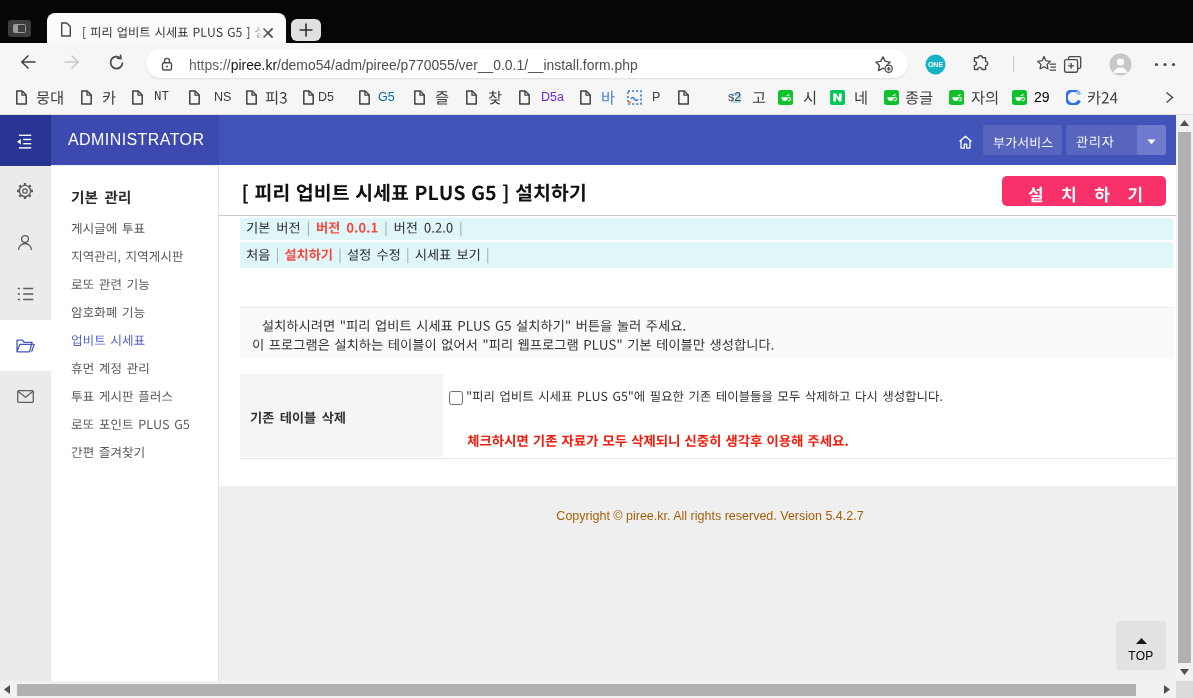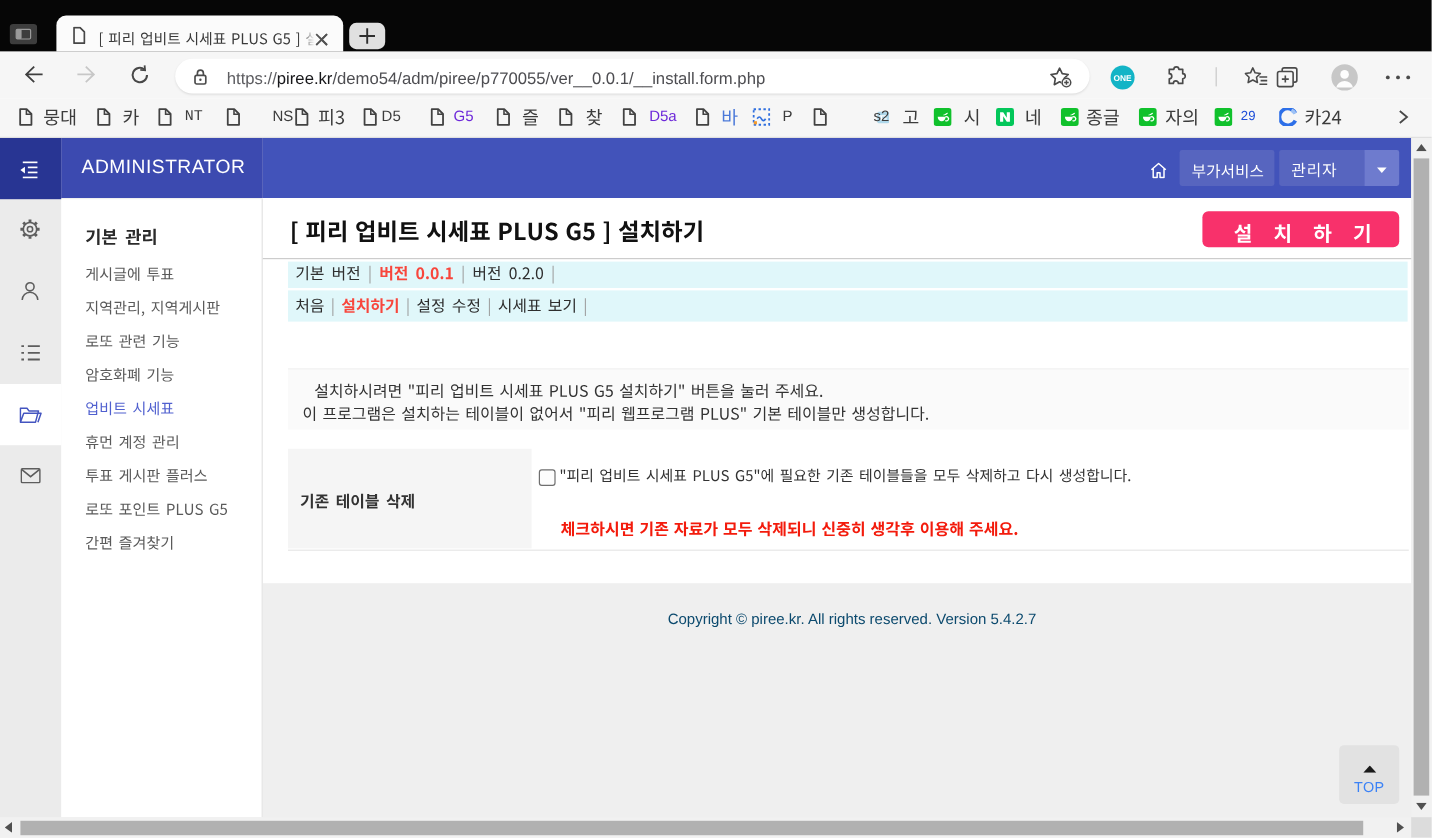--- a/index.html
+++ b/index.html
@@ -233,26 +233,26 @@
 <div style="position:absolute;left:1176px;top:681px;width:17px;height:17px;background:#dcdcdc"></div>
 <div style="position:absolute;left:219px;top:215px;width:957px;height:1px;background:#cccccc"></div>
 <div style="position:absolute;left:240px;top:217.5px;width:933px;height:22px;background:#e0f7fa"></div>
 <div style="position:absolute;left:240px;top:242px;width:933px;height:26px;background:#e0f7fa"></div>
 <div style="position:absolute;left:240px;top:306.5px;width:934px;height:1px;background:#ededed"></div>
 <div style="position:absolute;left:240px;top:307.5px;width:934px;height:50.5px;background:#fafafa"></div>
 <div style="position:absolute;left:240px;top:374px;width:203px;height:83px;background:#f5f5f5"></div>
 <div style="position:absolute;left:240px;top:457.5px;width:934px;height:1px;background:#e7e7e7"></div>
 <div style="position:absolute;left:449px;top:391px;width:13.5px;height:13.5px;background:#fdfdfd;border:1.6px solid #6f6f6f;border-radius:2.5px"></div>
 <div style="position:absolute;left:1002px;top:176px;width:164px;height:30px;background:#f8316b;border-radius:5px"></div>
-<div style="position:absolute;left:710px;transform:translateX(-50%);top:510.4px;font-family:'Liberation Sans',sans-serif;font-size:12.5px;font-weight:400;color:#0c4a6e;letter-spacing:0px;line-height:12.5px;white-space:pre">Copyright © piree.kr. All rights reserved. Version 5.4.2.7</div>
+<div style="position:absolute;left:710px;transform:translateX(-50%);top:510.4px;font-family:'Liberation Sans',sans-serif;font-size:12.5px;font-weight:400;color:#a16207;letter-spacing:0px;line-height:12.5px;white-space:pre">Copyright © piree.kr. All rights reserved. Version 5.4.2.7</div>
 <div style="position:absolute;left:1116px;top:621px;width:50px;height:49px;background:#e2e2e2;border-radius:4px"></div>
 <svg style="position:absolute;left:1135.5px;top:637.5px" width="11" height="6" viewBox="0 0 11 6">
     <path d="M5.5 0 L11 6 H0 z" fill="#1b1b1b"></path>
   </svg>
-<div style="position:absolute;left:1141px;transform:translateX(-50%);top:649.8px;font-family:'Liberation Sans',sans-serif;font-size:12px;font-weight:400;color:#3b82f6;letter-spacing:0.3px;line-height:12px;white-space:pre">TOP</div>
+<div style="position:absolute;left:1141px;transform:translateX(-50%);top:649.8px;font-family:'Liberation Sans',sans-serif;font-size:12px;font-weight:400;color:#000000;letter-spacing:0.3px;line-height:12px;white-space:pre">TOP</div>
 <svg style="position:absolute;left:82.0px;top:26.0px;overflow:visible" width="183.8" height="12.3" viewBox="0 -880 14944 1000">
     <path transform="translate(0)" fill="#3a3a3a" d="M106 170H304V118H174V-739H304V-792H106Z"></path>
     <path transform="translate(660)" fill="#3a3a3a" d="M709 -827V78H792V-827ZM58 -146C224 -146 440 -149 635 -180L630 -242C583 -236 534 -232 484 -228V-662H584V-730H72V-662H172V-217L49 -216ZM252 -662H403V-224L252 -218Z"></path>
     <path transform="translate(1580)" fill="#3a3a3a" d="M709 -827V79H791V-827ZM100 -743V-675H434V-487H102V-140H177C333 -140 469 -146 632 -173L624 -241C466 -216 334 -209 186 -209V-420H518V-743Z"></path>
     <path transform="translate(2821)" fill="#3a3a3a" d="M297 -715C386 -715 450 -658 450 -576C450 -494 386 -436 297 -436C207 -436 143 -494 143 -576C143 -658 207 -715 297 -715ZM215 -296V66H794V-296H711V-183H297V-296ZM297 -117H711V-2H297ZM711 -827V-611H526C509 -715 418 -785 297 -785C161 -785 64 -699 64 -576C64 -452 161 -366 297 -366C419 -366 511 -437 527 -543H711V-341H794V-827Z"></path>
     <path transform="translate(3741)" fill="#3a3a3a" d="M707 -827V79H790V-827ZM101 -750V-139H527V-750H445V-512H184V-750ZM184 -446H445V-208H184Z"></path>
     <path transform="translate(4661)" fill="#3a3a3a" d="M50 -108V-39H870V-108ZM155 -749V-272H776V-339H239V-481H747V-548H239V-681H767V-749Z"></path>
     <path transform="translate(5903)" fill="#3a3a3a" d="M707 -827V79H790V-827ZM288 -749V-587C288 -415 180 -242 45 -179L96 -110C202 -163 289 -277 331 -413C373 -284 460 -178 562 -128L612 -194C479 -255 371 -422 371 -587V-749Z"></path>
     <path transform="translate(6823)" fill="#3a3a3a" d="M739 -827V78H819V-827ZM555 -808V-503H406V-434H555V32H633V-808ZM238 -742V-569C238 -414 164 -253 40 -179L92 -117C181 -171 246 -274 279 -393C311 -284 371 -189 457 -137L504 -201C386 -273 318 -428 318 -572V-742Z"></path>
     <path transform="translate(7743)" fill="#3a3a3a" d="M124 -382V-314H277V-100H50V-32H870V-100H638V-314H791V-382H652V-675H793V-743H122V-675H262V-382ZM360 -100V-314H555V-100ZM345 -675H570V-382H345Z"></path>
@@ -270,27 +270,27 @@
     <path d="M1.5 1.5 L10.5 10.5 M10.5 1.5 L1.5 10.5" stroke="#535353" stroke-width="1.5"></path>
   </svg>
 <svg style="position:absolute;left:36.0px;top:89.5px;overflow:visible" width="28.2" height="15.3" viewBox="0 -880 1840 1000">
     <path transform="translate(0)" fill="#3c3c3c" d="M155 -789V-486H762V-789ZM681 -723V-553H236V-723ZM458 -180C599 -180 684 -146 684 -85C684 -23 599 11 458 11C316 11 232 -23 232 -85C232 -146 316 -180 458 -180ZM50 -403V-336H416V-244C247 -236 148 -180 148 -85C148 18 264 76 458 76C651 76 767 18 767 -85C767 -180 667 -236 499 -244V-336H867V-403Z"></path>
     <path transform="translate(920)" fill="#3c3c3c" d="M533 -807V31H610V-396H738V78H817V-827H738V-464H610V-807ZM82 -717V-145H141C277 -145 368 -149 476 -172L468 -241C370 -220 285 -216 165 -215V-649H418V-717Z"></path>
   </svg>
 <svg style="position:absolute;left:102.0px;top:89.5px;overflow:visible" width="14.1" height="15.3" viewBox="0 -880 920 1000">
     <path transform="translate(0)" fill="#3c3c3c" d="M108 -733V-665H432C429 -610 420 -558 405 -508L62 -484L75 -411L379 -440C325 -320 225 -217 58 -135L104 -71C428 -232 515 -471 515 -733ZM662 -827V77H745V-391H889V-460H745V-827Z"></path>
   </svg>
 <div style="position:absolute;left:154px;top:91.4px;font-family:Liberation Mono, monospace;font-size:12.5px;font-weight:400;color:#3c3c3c;letter-spacing:0px;line-height:12.5px;white-space:pre">NT</div>
-<div style="position:absolute;left:227px;top:91.4px;font-family:'Liberation Sans',sans-serif;font-size:12.5px;font-weight:400;color:#3c3c3c;letter-spacing:0px;line-height:12.5px;white-space:pre">NS</div>
+<div style="position:absolute;left:214px;top:91.4px;font-family:'Liberation Sans',sans-serif;font-size:12.5px;font-weight:400;color:#3c3c3c;letter-spacing:0px;line-height:12.5px;white-space:pre">NS</div>
 <svg style="position:absolute;left:265.0px;top:89.5px;overflow:visible" width="22.6" height="15.3" viewBox="0 -880 1475 1000">
     <path transform="translate(0)" fill="#3c3c3c" d="M709 -827V78H792V-827ZM58 -146C224 -146 440 -149 635 -180L630 -242C583 -236 534 -232 484 -228V-662H584V-730H72V-662H172V-217L49 -216ZM252 -662H403V-224L252 -218Z"></path>
     <path transform="translate(920)" fill="#3c3c3c" d="M263 13C394 13 499 -65 499 -196C499 -297 430 -361 344 -382V-387C422 -414 474 -474 474 -563C474 -679 384 -746 260 -746C176 -746 111 -709 56 -659L105 -601C147 -643 198 -672 257 -672C334 -672 381 -626 381 -556C381 -477 330 -416 178 -416V-346C348 -346 406 -288 406 -199C406 -115 345 -63 257 -63C174 -63 119 -103 76 -147L29 -88C77 -35 149 13 263 13Z"></path>
   </svg>
 <div style="position:absolute;left:318px;top:91.4px;font-family:'Liberation Sans',sans-serif;font-size:12.5px;font-weight:400;color:#3c3c3c;letter-spacing:0px;line-height:12.5px;white-space:pre">D5</div>
-<div style="position:absolute;left:378px;top:91.4px;font-family:'Liberation Sans',sans-serif;font-size:12.5px;font-weight:400;color:#6d28d9;letter-spacing:0px;line-height:12.5px;white-space:pre">G5</div>
+<div style="position:absolute;left:378px;top:91.4px;font-family:'Liberation Sans',sans-serif;font-size:12.5px;font-weight:400;color:#0369a1;letter-spacing:0px;line-height:12.5px;white-space:pre">G5</div>
 <svg style="position:absolute;left:435.0px;top:89.5px;overflow:visible" width="14.1" height="15.3" viewBox="0 -880 920 1000">
     <path transform="translate(0)" fill="#3c3c3c" d="M50 -442V-375H867V-442ZM151 3V68H789V3H232V-87H762V-293H149V-230H681V-148H151ZM125 -792V-726H410C401 -634 254 -565 94 -551L121 -487C270 -502 405 -559 458 -649C512 -559 648 -502 797 -487L824 -551C663 -565 516 -634 507 -726H793V-792Z"></path>
   </svg>
 <svg style="position:absolute;left:488.0px;top:89.5px;overflow:visible" width="14.1" height="15.3" viewBox="0 -880 920 1000">
     <path transform="translate(0)" fill="#3c3c3c" d="M276 -831V-722H75V-655H276V-639C276 -521 184 -417 50 -377L90 -311C197 -346 279 -418 318 -512C357 -427 437 -361 541 -329L579 -393C446 -432 358 -531 358 -639V-655H558V-722H359V-831ZM669 -827V-302H752V-535H885V-604H752V-827ZM175 -253V-186H427C413 -91 286 -13 140 10L171 74C303 52 420 -12 471 -102C522 -13 639 53 771 75L802 11C657 -13 529 -93 515 -186H767V-253Z"></path>
   </svg>
 <div style="position:absolute;left:541px;top:91.4px;font-family:'Liberation Sans',sans-serif;font-size:12.5px;font-weight:400;color:#6d28d9;letter-spacing:0px;line-height:12.5px;white-space:pre">D5a</div>
 <svg style="position:absolute;left:601.0px;top:89.5px;overflow:visible" width="14.1" height="15.3" viewBox="0 -880 920 1000">
     <path transform="translate(0)" fill="#4b79d9" d="M86 -750V-139H507V-750H425V-512H168V-750ZM168 -446H425V-208H168ZM662 -827V78H745V-400H893V-471H745V-827Z"></path>
   </svg>
@@ -306,21 +306,21 @@
     <path transform="translate(0)" fill="#3c3c3c" d="M739 -827V78H818V-827ZM93 -223V-151H151C261 -151 361 -156 480 -181L468 -252C363 -230 272 -224 176 -223V-730H93ZM547 -805V-523H345V-455H547V32H626V-805Z"></path>
   </svg>
 <svg style="position:absolute;left:905.0px;top:89.5px;overflow:visible" width="28.2" height="15.3" viewBox="0 -880 1840 1000">
     <path transform="translate(0)" fill="#3c3c3c" d="M458 -236C264 -236 148 -180 148 -80C148 20 264 76 458 76C652 76 767 20 767 -80C767 -180 652 -236 458 -236ZM458 -171C600 -171 684 -138 684 -80C684 -21 600 12 458 12C315 12 232 -21 232 -80C232 -138 315 -171 458 -171ZM50 -377V-309H867V-377H499V-505H417V-377ZM125 -785V-718H405C398 -619 253 -543 95 -526L125 -460C275 -478 410 -544 458 -643C508 -544 643 -478 792 -460L822 -526C664 -543 519 -620 512 -718H793V-785Z"></path>
     <path transform="translate(920)" fill="#3c3c3c" d="M50 -490V-423H870V-490H744C764 -591 764 -669 764 -730V-788H154V-721H682C682 -662 681 -588 660 -490ZM149 1V67H789V1H231V-104H766V-333H147V-267H684V-168H149Z"></path>
   </svg>
 <svg style="position:absolute;left:971.0px;top:89.5px;overflow:visible" width="28.2" height="15.3" viewBox="0 -880 1840 1000">
     <path transform="translate(0)" fill="#3c3c3c" d="M67 -734V-665H273V-551C273 -397 165 -226 35 -162L84 -96C185 -148 274 -264 315 -395C356 -274 440 -168 540 -118L587 -184C457 -247 355 -407 355 -551V-665H555V-734ZM662 -827V78H745V-392H893V-462H745V-827Z"></path>
     <path transform="translate(920)" fill="#3c3c3c" d="M343 -761C202 -761 100 -674 100 -548C100 -422 202 -335 343 -335C484 -335 585 -422 585 -548C585 -674 484 -761 343 -761ZM343 -689C436 -689 504 -632 504 -548C504 -464 436 -407 343 -407C250 -407 182 -464 182 -548C182 -632 250 -689 343 -689ZM704 -827V79H787V-827ZM66 -119C228 -119 448 -120 652 -159L645 -220C448 -190 220 -189 55 -189Z"></path>
   </svg>
-<div style="position:absolute;left:1034px;top:91.4px;font-family:'Liberation Sans',sans-serif;font-size:11px;font-weight:400;color:#1d4ed8;letter-spacing:0px;line-height:12.5px;white-space:pre">29</div>
+<div style="position:absolute;left:1034px;top:91.4px;font-family:'Liberation Sans',sans-serif;font-size:14px;font-weight:400;color:#000000;letter-spacing:0px;line-height:12.5px;white-space:pre">29</div>
 <svg style="position:absolute;left:1087.0px;top:89.5px;overflow:visible" width="31.1" height="15.3" viewBox="0 -880 2030 1000">
     <path transform="translate(0)" fill="#3c3c3c" d="M108 -733V-665H432C429 -610 420 -558 405 -508L62 -484L75 -411L379 -440C325 -320 225 -217 58 -135L104 -71C428 -232 515 -471 515 -733ZM662 -827V77H745V-391H889V-460H745V-827Z"></path>
     <path transform="translate(920)" fill="#3c3c3c" d="M44 0H505V-79H302C265 -79 220 -75 182 -72C354 -235 470 -384 470 -531C470 -661 387 -746 256 -746C163 -746 99 -704 40 -639L93 -587C134 -636 185 -672 245 -672C336 -672 380 -611 380 -527C380 -401 274 -255 44 -54Z"></path>
     <path transform="translate(1475)" fill="#3c3c3c" d="M340 0H426V-202H524V-275H426V-733H325L20 -262V-202H340ZM340 -275H115L282 -525C303 -561 323 -598 341 -633H345C343 -596 340 -536 340 -500Z"></path>
   </svg>
 <svg style="position:absolute;left:993.4px;top:135.5px;overflow:visible" width="60.3" height="13.1" viewBox="0 -880 4600 1000">
     <path transform="translate(0)" fill="#fff" d="M153 -790V-399H765V-790H682V-666H235V-790ZM235 -599H682V-467H235ZM49 -291V-224H416V78H498V-224H869V-291Z"></path>
     <path transform="translate(920)" fill="#fff" d="M662 -827V77H745V-391H889V-460H745V-827ZM97 -730V-661H429C410 -447 285 -274 55 -158L101 -94C394 -240 512 -473 512 -730Z"></path>
     <path transform="translate(1840)" fill="#fff" d="M712 -827V-520H502V-452H712V79H794V-827ZM283 -749V-587C283 -420 182 -246 49 -180L101 -113C203 -168 287 -282 326 -416C366 -289 448 -182 550 -129L600 -196C469 -258 367 -423 367 -587V-749Z"></path>
     <path transform="translate(2760)" fill="#fff" d="M707 -827V79H790V-827ZM101 -750V-139H527V-750H445V-512H184V-750ZM184 -446H445V-208H184Z"></path>

